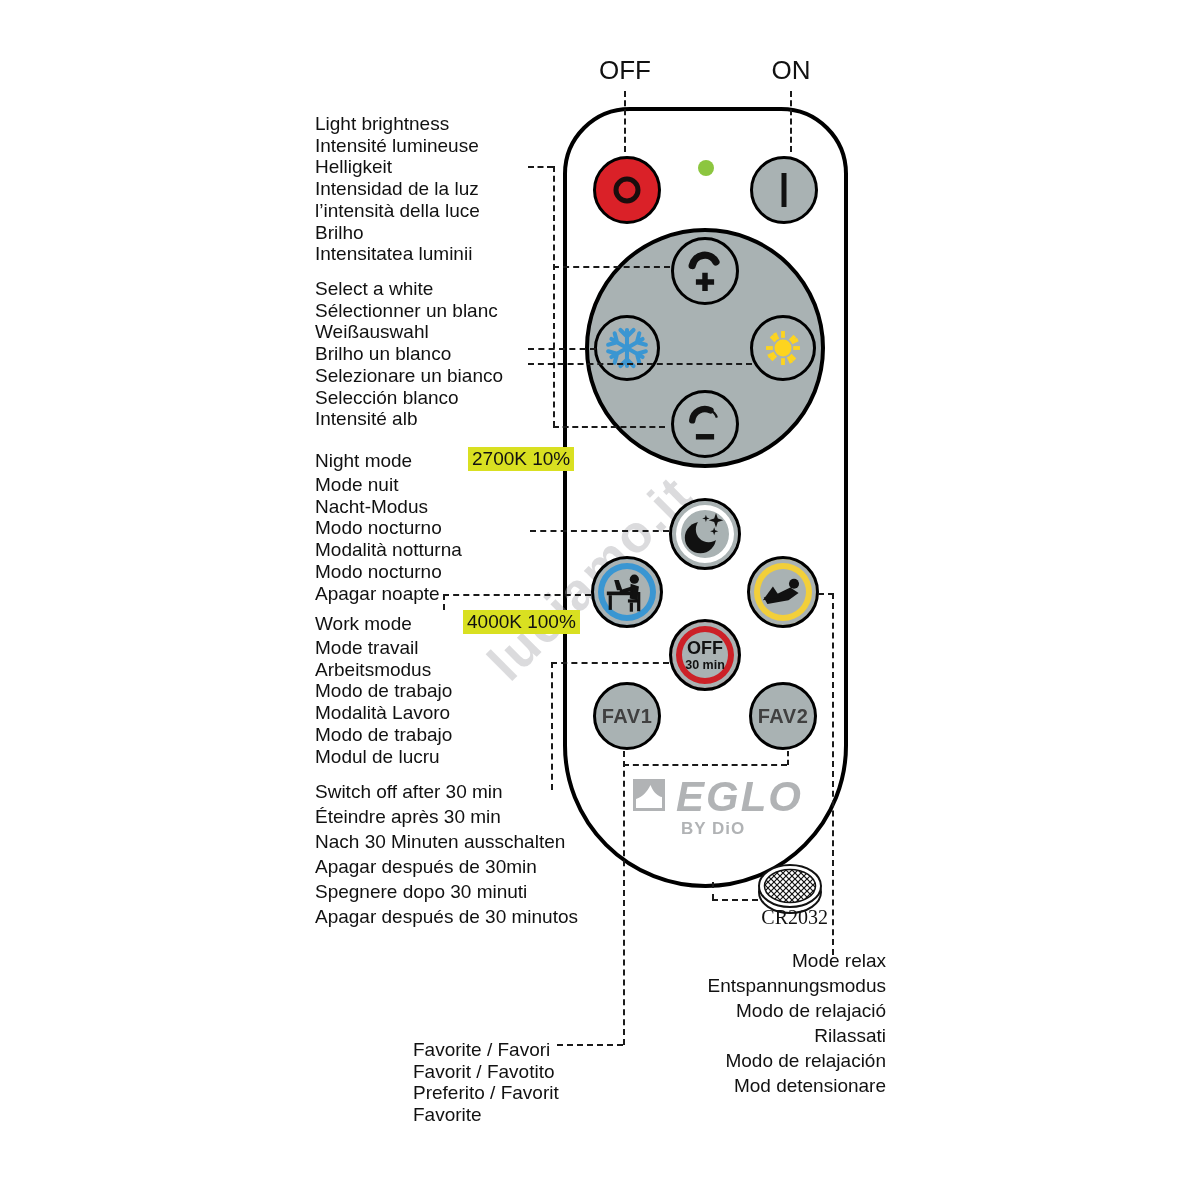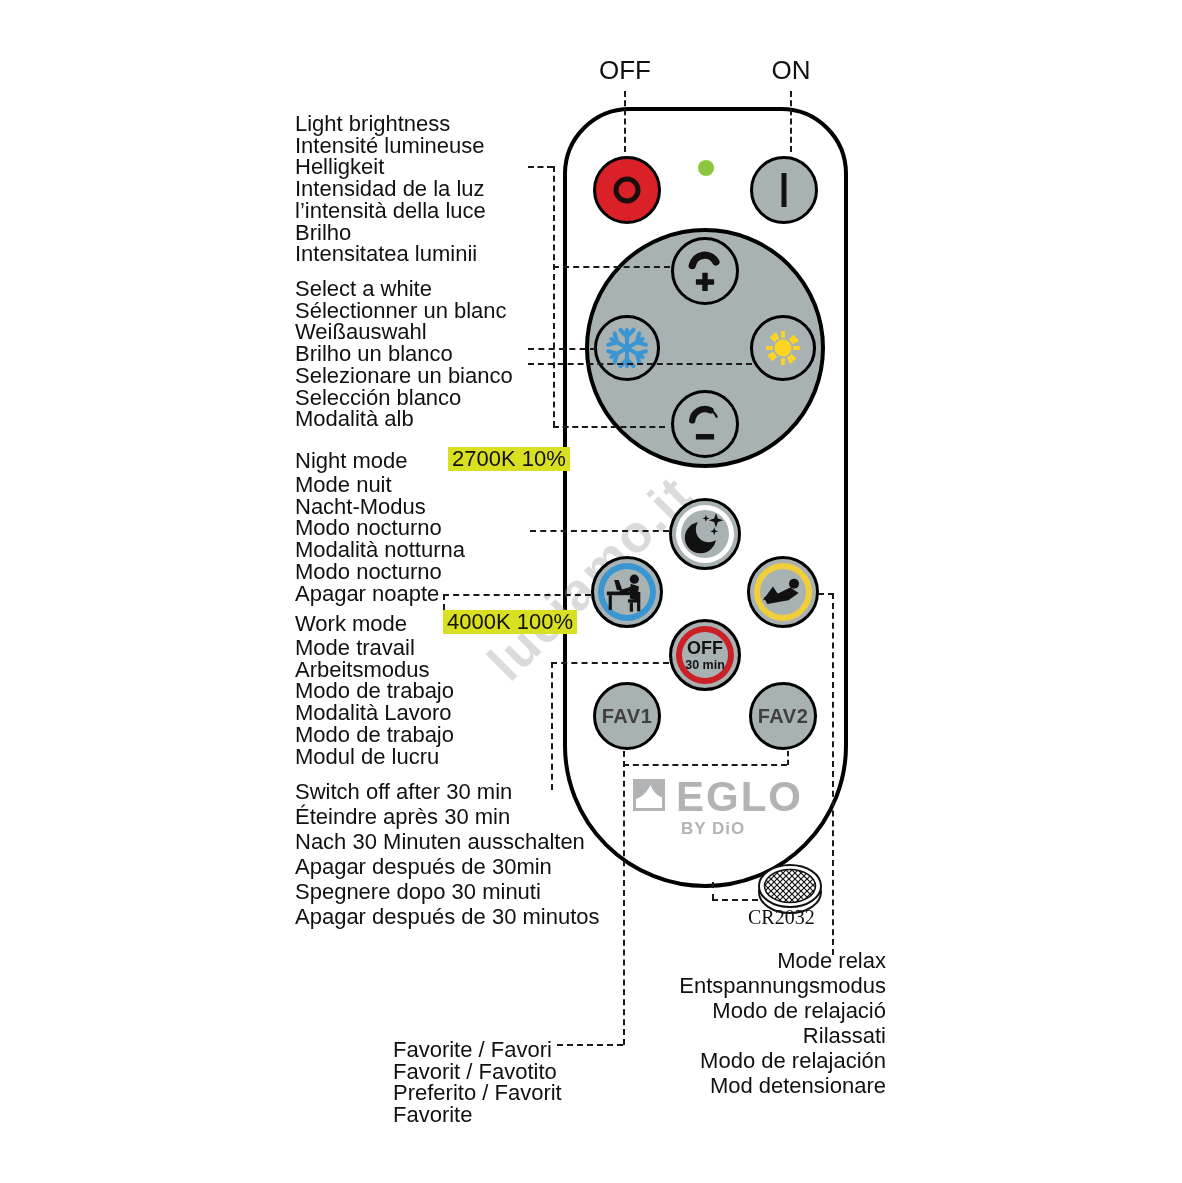--- a/index.html
+++ b/index.html
@@ -1,21 +1,21 @@
 <!DOCTYPE html>
 <html><head>
 <meta charset="utf-8">
 <style>
   html,body{margin:0;padding:0;}
   body{
     width:1182px;height:1183px;position:relative;background:#fff;overflow:hidden;
     font-family:"Liberation Sans", sans-serif;color:#111;
   }
   
-  .block{position:absolute;font-size:22px;line-height:21.7px;z-index:7;white-space:nowrap;}
+  .block{position:absolute;font-size:19px;line-height:21.7px;z-index:7;white-space:nowrap;margin-left:20px;}
   .block .tline{white-space:nowrap;}
   .block.wide{line-height:25px;}
   .hl{background:#d9e021;padding:1px 4px 2px 4px;display:inline-block;line-height:21px;}
   .first-row{position:relative;height:27px;}
   .first-row .fr-label{position:absolute;left:0;top:3px;}
   .first-row .fr-hl{position:absolute;top:0;}
   .right-align{text-align:right;}
   
   .dash-h{position:absolute;border-top:2px dashed #1a1a1a;z-index:6;height:0;}
   .dash-v{position:absolute;border-left:2px dashed #1a1a1a;z-index:6;width:0;}
@@ -30,26 +30,26 @@
   .btn.ring-red{box-shadow:inset 0 0 0 4px #a9b2b3, inset 0 0 0 10px #cc2027;}
   .fav-label{font-weight:bold;font-size:20px;color:#404040;letter-spacing:0.5px;}
   .off30{display:flex;flex-direction:column;align-items:center;line-height:1;}
   .off30 .l1{font-weight:800;font-size:18px;}
   .off30 .l2{font-weight:800;font-size:12.5px;margin-top:2px;}
   .led{position:absolute;left:698px;top:160px;width:16px;height:16px;border-radius:50%;
     background:#8cc63f;z-index:3;}
   
   .toplabel{position:absolute;font-size:26px;color:#111;z-index:7;text-align:center;}
   
-  .brand{position:absolute;left:633px;top:779px;z-index:3;display:flex;align-items:flex-start;}
+  .brand{position:absolute;left:633px;top:779px;z-index:3;display:flex;align-items:flex-start;font-style:italic;}
   .brand .word{font-size:42px;font-weight:bold;color:#b1b3b5;letter-spacing:2px;line-height:36px;margin-left:11px;}
   .brand-sub{position:absolute;left:681px;top:819px;font-size:17px;font-weight:bold;color:#b1b3b5;letter-spacing:1px;z-index:3;}
   
   .battery{position:absolute;left:753px;top:861px;z-index:5;}
-  .battery-label{position:absolute;left:748px;top:906px;width:80px;text-align:left;
+  .battery-label{position:absolute;left:748px;top:906px;width:80px;text-align:right;
     font-family:"Liberation Serif", serif;font-size:20px;z-index:7;}
   
   .watermark{position:absolute;left:420px;top:548px;width:340px;text-align:center;
     font-size:52px;font-weight:bold;color:rgba(160,160,165,0.38);letter-spacing:2px;
     transform:rotate(-45deg);z-index:2;pointer-events:none;}
 </style>
 </head>
 <body>
 
 <div class="watermark">luciamo.it</div>
@@ -243,21 +243,21 @@
     <div class="tline">Intensitatea luminii</div>
   </div>
 
 <div class="block" style="left:295px;top:278px;">
     <div class="tline">Select a white</div>
     <div class="tline">Sélectionner un blanc</div>
     <div class="tline">Weißauswahl</div>
     <div class="tline">Brilho un blanco</div>
     <div class="tline">Selezionare un bianco</div>
     <div class="tline">Selección blanco</div>
-    <div class="tline">Modalità alb</div>
+    <div class="tline">Intensité alb</div>
   </div>
 
 <div class="block" style="left:295px;top:447px;">
   <div class="first-row">
     <span class="fr-label">Night mode</span>
     <span class="fr-hl hl" style="left:153px;">2700K 10%</span>
   </div>
   <div>
       <div class="tline">Mode nuit</div>
       <div class="tline">Nacht-Modus</div>

